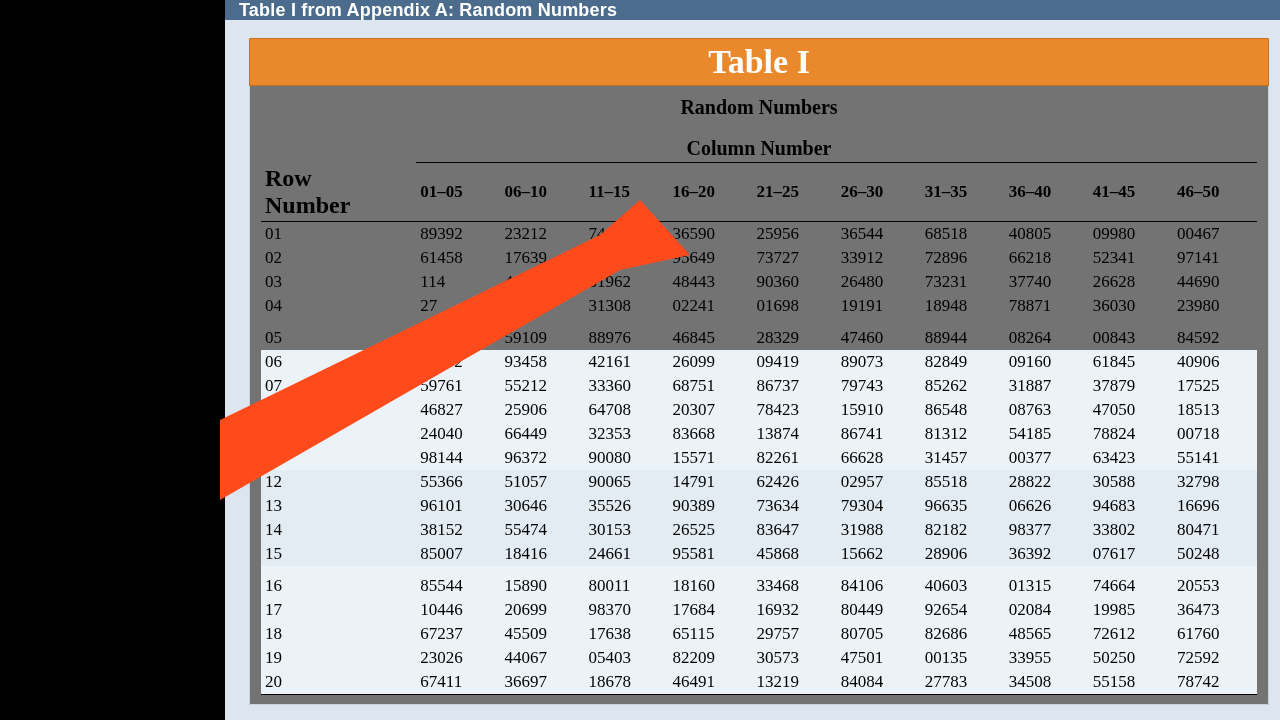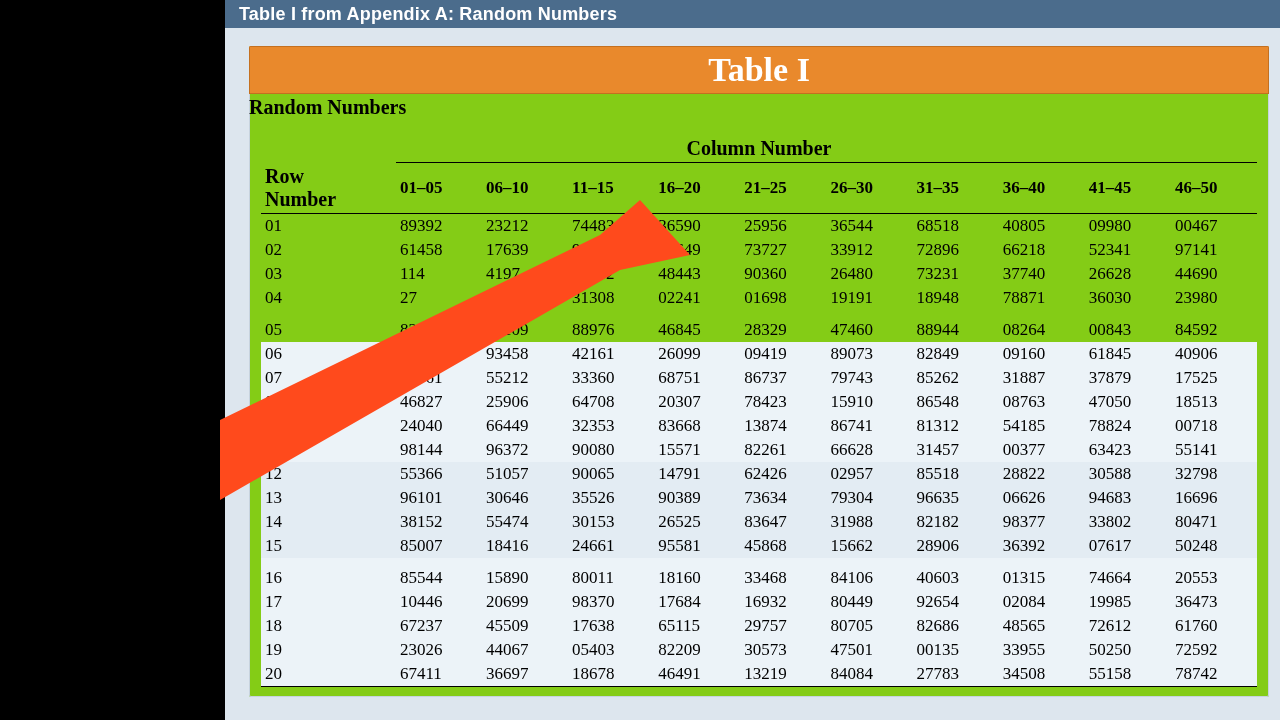--- a/index.html
+++ b/index.html
@@ -1,26 +1,26 @@
 <!DOCTYPE html>
 <html><head>
 <meta charset="utf-8">
 <style>
   html,body{margin:0;padding:0;width:1280px;height:720px;background:#000;font-family:Georgia,'Times New Roman',serif;overflow:hidden}
   .stage{position:absolute;left:225px;top:0;width:1055px;height:720px;background:#dde6ee}
-  .titlebar{height:28px;background:#4b6c8c;color:#fff;font-family:Arial,Helvetica,sans-serif;font-weight:bold;font-size:18px;display:flex;align-items:center;padding-left:14px;letter-spacing:.2px}
-  .panel{background:#84cc16;margin:18px 0 0 24px;width:1020px;padding:0;box-shadow:0 0 0 1px #c7d3de inset;overflow:hidden;border-radius:2px}
+  .titlebar{height:20px;background:#4b6c8c;color:#fff;font-family:Arial,Helvetica,sans-serif;font-weight:bold;font-size:18px;display:flex;align-items:center;padding-left:14px;letter-spacing:.2px}
+  .panel{background:#737373;margin:18px 0 0 24px;width:1020px;padding:0;box-shadow:0 0 0 1px #c7d3de inset;overflow:hidden;border-radius:2px}
   .banner{background:#e9892c;color:#fff;text-align:center;font-size:34px;font-weight:bold;font-family:'Times New Roman',serif;padding:4px 0;border:1px solid #c47020}
-  .subtitle{text-align:left;font-weight:bold;font-size:20px;margin-top:2px}
+  .subtitle{text-align:center;font-weight:bold;font-size:20px;margin-top:10px}
   .colnum{text-align:center;font-weight:bold;font-size:20px;margin-top:18px}
   table{border-collapse:collapse;margin:2px 12px 10px 12px;width:calc(100% - 24px);font-size:17px}
   th,td{padding:2px 4px;text-align:left;white-space:nowrap}
   thead tr.colhead th{border-top:1.5px solid #000;border-bottom:1.5px solid #000;font-weight:bold}
   thead tr.colhead th.rn{border-top:none}
-  th.rn{font-weight:bold;font-size:20px;vertical-align:bottom}
+  th.rn{font-weight:bold;font-size:24px;vertical-align:bottom}
   tbody td:first-child{font-weight:normal}
   tbody tr.groupspace td{padding-top:10px}
   tbody tr.band1{background:#ecf3f8}
   tbody tr.band2{background:#e3ecf3}
   tbody tr.last td{border-bottom:1.5px solid #000}
   .arrow{position:absolute;left:-5px;top:200px;pointer-events:none}
 </style>
 </head>
 <body>
 

